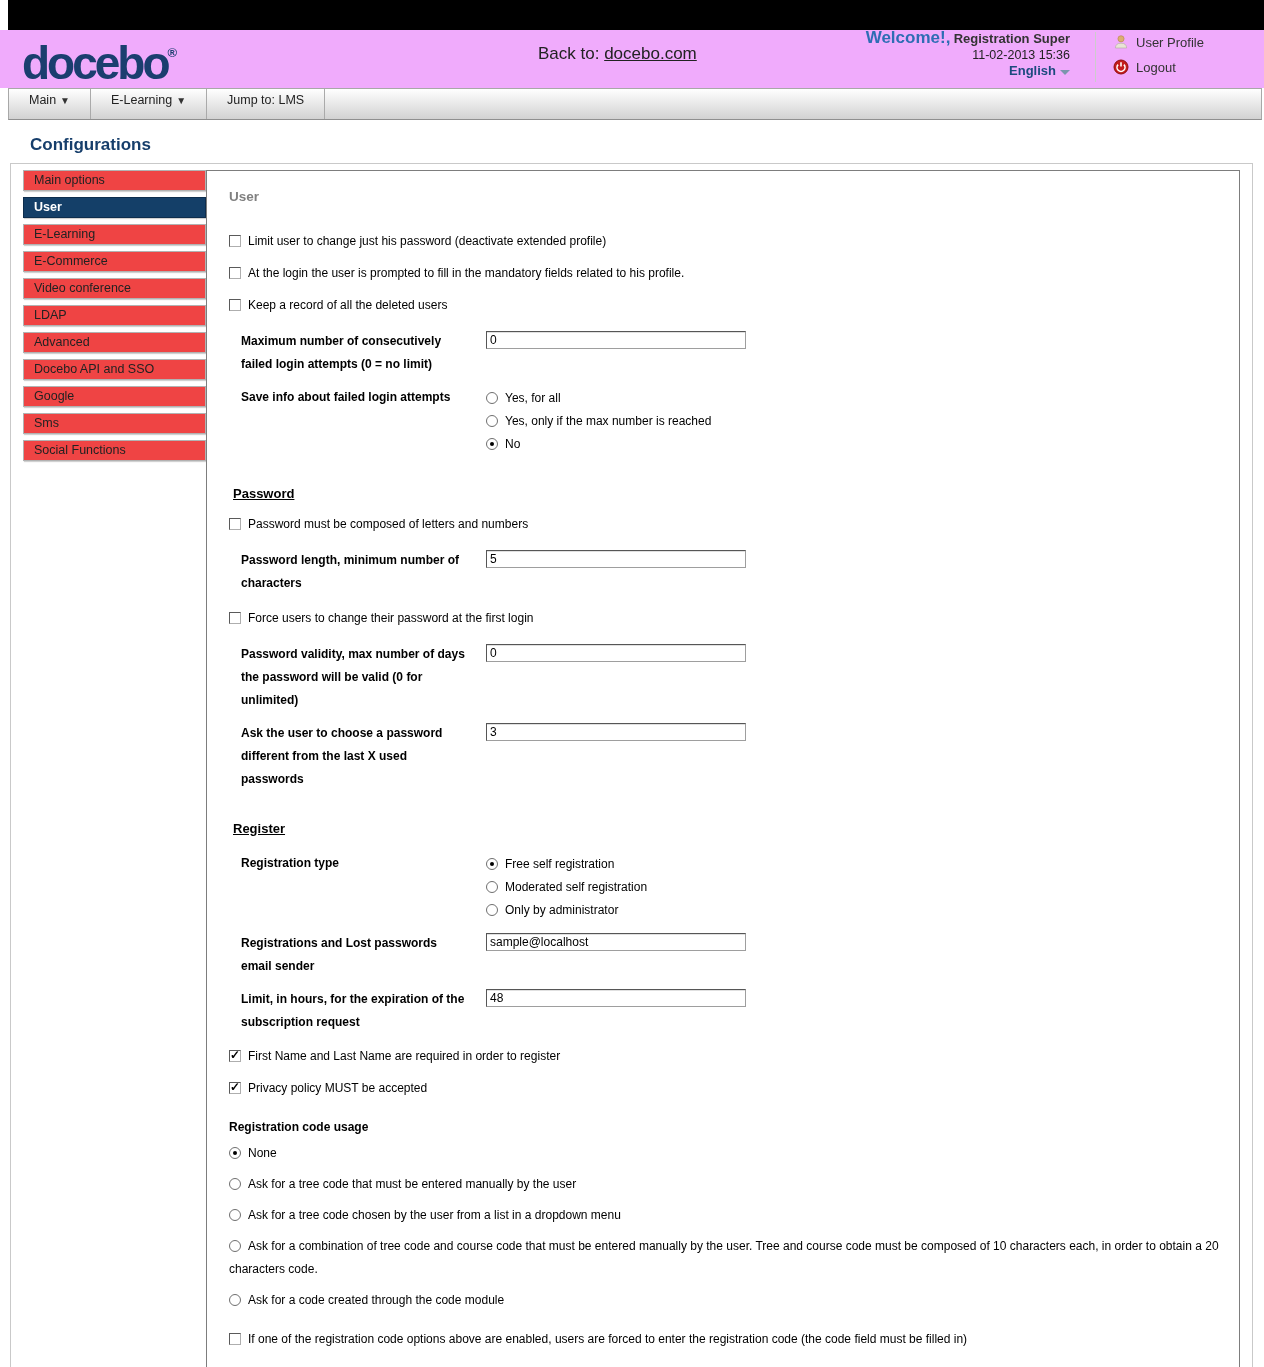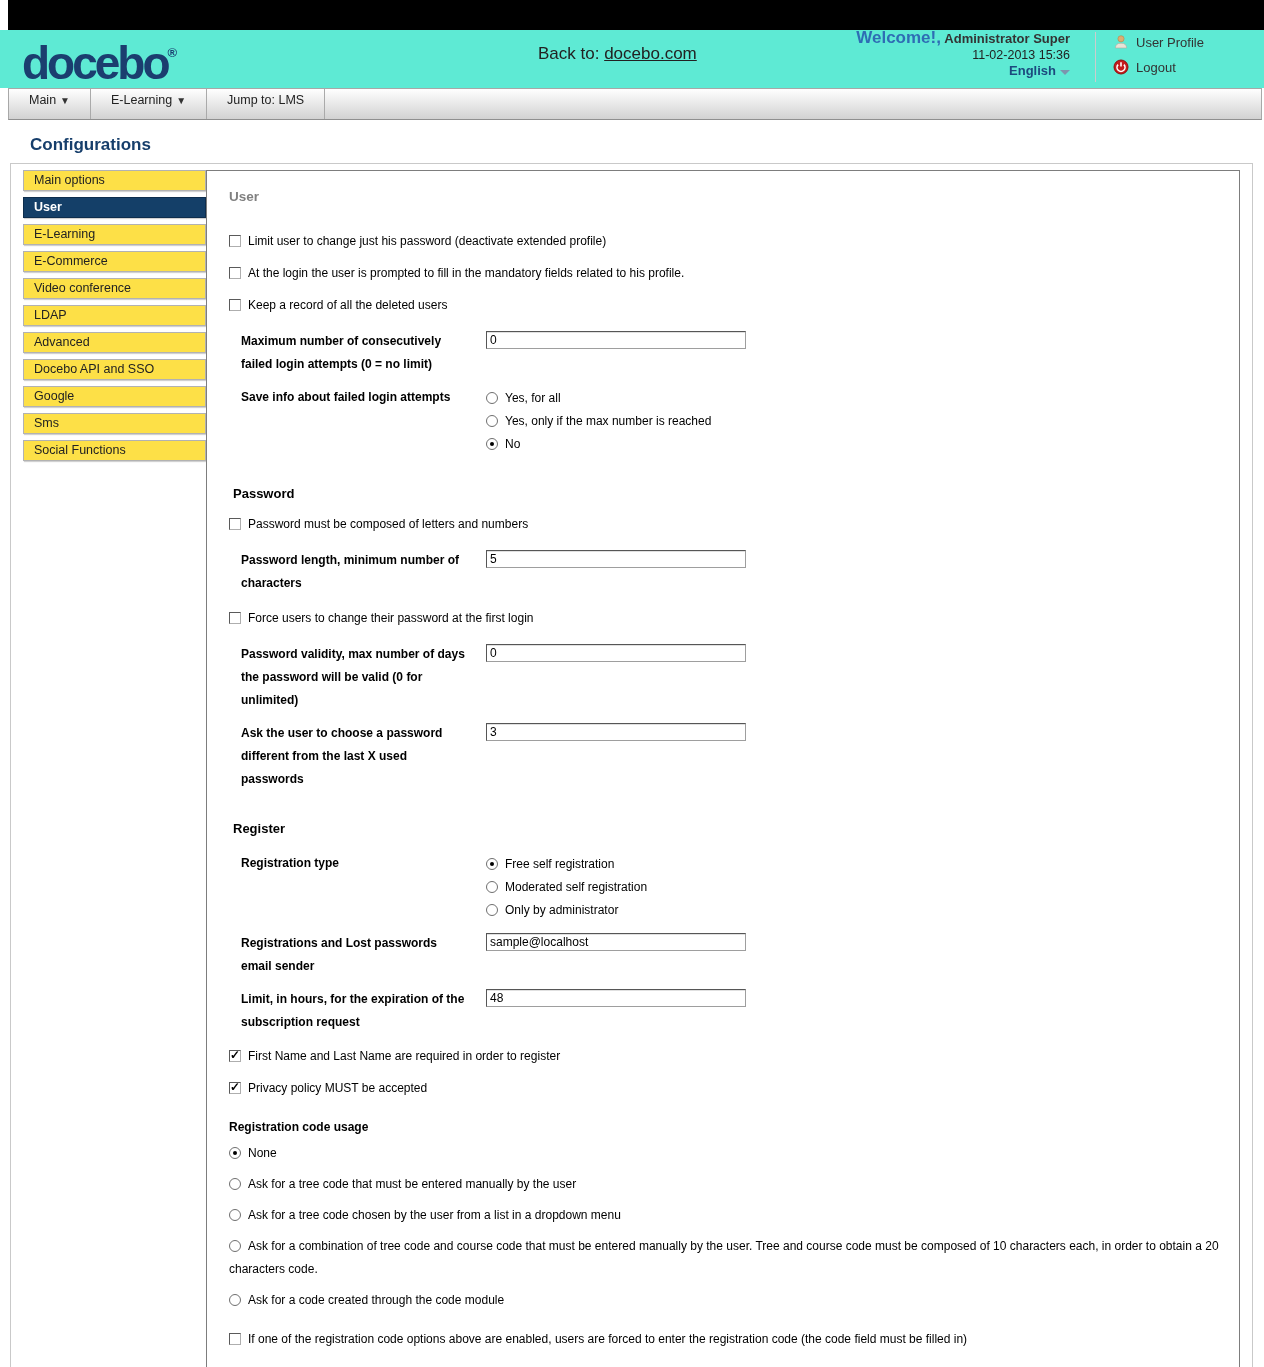--- a/index.html
+++ b/index.html
@@ -3,21 +3,21 @@
 <meta charset="utf-8">
 <style>
   * { box-sizing: border-box; }
   html,body { margin:0; padding:0; background:#fff; }
   body { font-family:"Liberation Sans", sans-serif; font-size:12px; color:#000; width:1264px; }
 
   
   .topbar { height:30px; background:#000; margin-left:8px; }
 
   
-  .header { position:relative; height:58px; background:#5eead4; }
+  .header { position:relative; height:58px; background:#f0abfc; }
   .logo { position:absolute; left:22px; top:-6px; font-size:46px; font-weight:bold;
           color:#1b3e6f; letter-spacing:-3px; line-height:58px; }
   .logo sup { font-size:13px; letter-spacing:0; vertical-align:22px; }
   .backto { position:absolute; left:538px; top:14px; font-size:17px; color:#222; }
   .backto a { color:#222; text-decoration:underline; }
   .userinfo { position:absolute; right:194px; top:0; text-align:right; line-height:16px; }
   .welcome { color:#2e6db4; font-weight:bold; font-size:17px; }
   .adminname { color:#333; font-weight:bold; font-size:13px; }
   .datetime { color:#222; font-size:12.5px; }
   .langrow { color:#1c4a7e; font-weight:bold; font-size:13px; cursor:pointer; }
@@ -38,21 +38,21 @@
   
   .page-title { color:#163e6b; font-size:17px; font-weight:bold; margin:15px 0 8px 30px; }
 
   
   .container { margin-left:10px; width:1243px; border:1px solid #c9c9c9; background:#fff;
                display:flex; align-items:flex-start; padding-top:6px; }
 
   
   .sidebar { width:195px; flex-shrink:0; padding-left:12px; }
   .tab { height:21px; line-height:19px; margin-bottom:6px; border:1px solid #b2b2b2;
-         background:#fde047; padding-left:10px; color:#222; font-size:12.5px; cursor:pointer;
+         background:#ef4444; padding-left:10px; color:#222; font-size:12.5px; cursor:pointer;
          box-shadow:1px 1px 1px rgba(0,0,0,0.18); }
   .tab.selected { background:#143f68; border-color:#0d2d4d; color:#fff; font-weight:bold; }
 
   
   .main-panel { flex:1; border:1px solid #7d7d7d; margin:0 12px 15px 0; min-height:1128px;
                 background:#fff; padding:14px 20px 14px 22px; }
   .panel-title { color:#808080; font-weight:bold; font-size:13.5px; margin:4px 0 30px 0; }
 
   .check-row { margin:0 0 17px 0; line-height:15px; }
   .clabel { color:#000; }
@@ -71,40 +71,40 @@
 
   .frow { display:flex; margin:8px 0 10px 12px; }
   .flabel { width:245px; padding-right:20px; font-weight:bold; line-height:23px; flex-shrink:0; }
   .fctl { padding-top:1px; }
   .txt { width:260px; height:18px; font-family:"Liberation Sans",sans-serif; font-size:12px;
          padding:1px 3px; background:#fff; border:1px solid; outline:none;
          border-color:#565656 #9e9e9e #9e9e9e #565656; box-shadow:inset 0 1px 0 rgba(0,0,0,0.12); }
   .radio-row { line-height:23px; white-space:nowrap; }
   .radio-row.wide { white-space:normal; margin-bottom:8px; line-height:23px; }
 
-  .section-heading { font-weight:bold; font-size:13px; color:#000; margin:30px 0 16px 4px; }
+  .section-heading { font-weight:bold; font-size:13px; color:#000; margin:30px 0 16px 4px;text-decoration:underline; }
   .sub-heading { font-weight:bold; margin:24px 0 8px 0; }
 </style>
 </head>
 <body>
 
 <div class="topbar"></div>
 
 <div class="header">
   <div class="logo"><span>docebo</span><sup>®</sup></div>
 
   <div class="backto">
     <span>Back to:</span>
     <a href="#">docebo.com</a>
   </div>
 
   <div class="userinfo">
     <div>
       <span class="welcome">Welcome!,</span>
-      <span class="adminname">Administrator Super</span>
+      <span class="adminname">Registration Super</span>
     </div>
     <div class="datetime">11-02-2013 15:36</div>
     <div class="langrow">
       <span>English</span><span class="lang-arrow"></span>
     </div>
   </div>
 
   <div class="hdr-divider"></div>
 
   <div class="profilecol">

